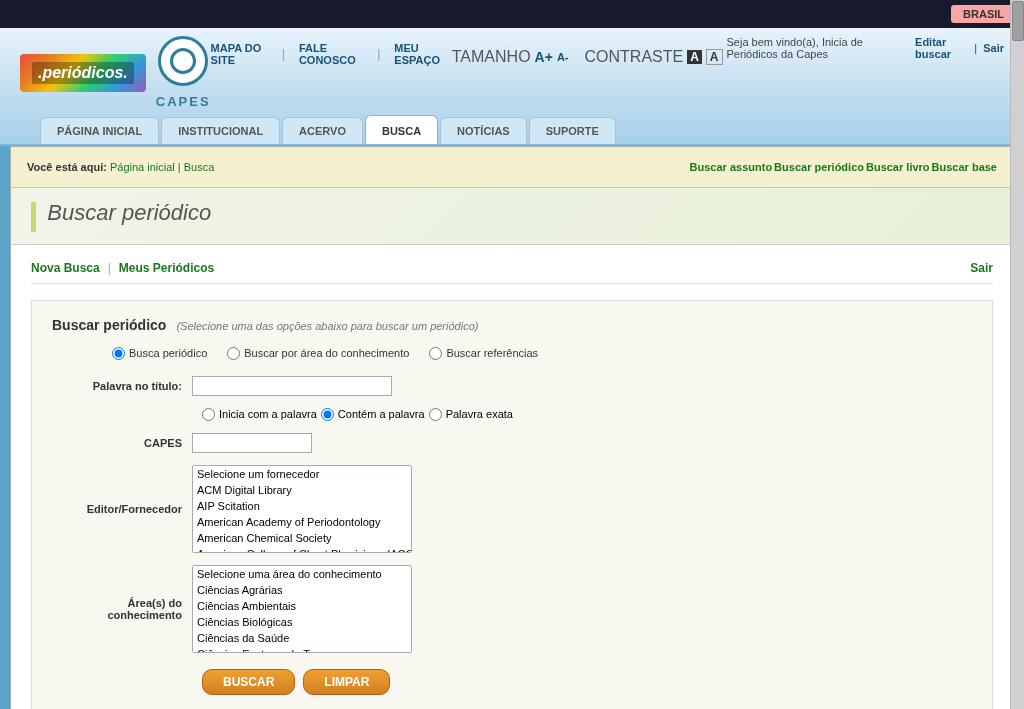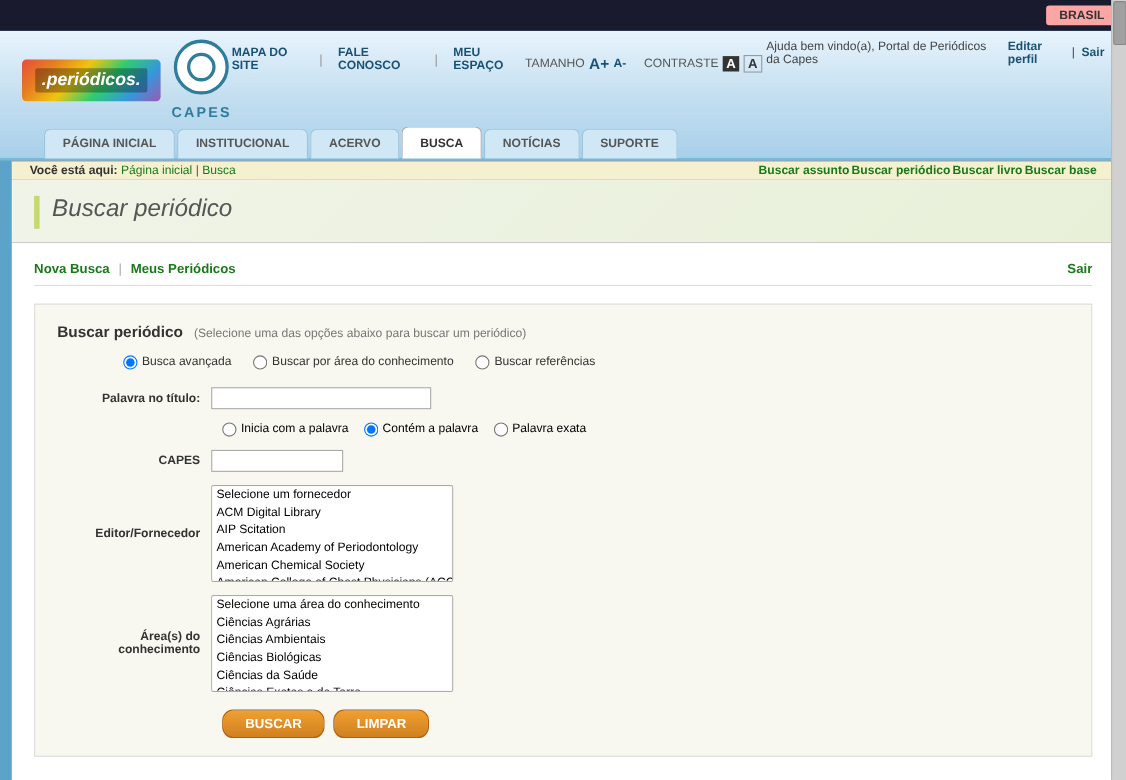--- a/index.html
+++ b/index.html
@@ -123,21 +123,21 @@
       align-items: center;
       font-size: 11px;
     }
     .tamanho-area, .contraste-area {
       display: flex;
       align-items: center;
       gap: 4px;
     }
     .tamanho-label, .contraste-label {
       color: #555;
-      font-size: 11px;
+      font-size: 16px;
       text-transform: uppercase;
     }
     .font-a-plus { font-size: 14px; color: #1a5276; cursor: pointer; font-weight: bold; }
     .font-a-minus { font-size: 11px; color: #1a5276; cursor: pointer; font-weight: bold; }
     .contrast-a-dark { font-size: 12px; color: #333; cursor: pointer; font-weight: bold; background: #333; color: white; padding: 0 3px; }
     .contrast-a-light { font-size: 12px; color: #333; cursor: pointer; font-weight: bold; border: 1px solid #999; padding: 0 3px; }
 
     .welcome-row {
       display: flex;
       justify-content: flex-end;
@@ -185,21 +185,21 @@
       margin: 0 10px 10px 10px;
       border-radius: 0 4px 4px 4px;
       border: 1px solid #aaa;
       min-height: 530px;
     }
 
     
     .breadcrumb-bar {
       background: #f5f0d0;
       border-bottom: 1px solid #d4c870;
-      padding: 2px 16px;
+      padding: 14px 16px;
       display: flex;
       justify-content: space-between;
       align-items: center;
       border-radius: 0 4px 0 0;
     }
     .breadcrumb-left {
       font-size: 11px;
       color: #555;
     }
     .breadcrumb-left strong { color: #333; }
@@ -282,20 +282,21 @@
       margin-bottom: 14px;
     }
     .search-title {
       font-size: 14px;
       font-weight: bold;
       color: #333;
     }
     .search-subtitle {
       font-size: 11px;
       color: #777;
+      font-style: italic;
     }
 
     
     .radio-group {
       display: flex;
       gap: 20px;
       margin-bottom: 16px;
       padding-left: 60px;
     }
     .radio-option {
@@ -329,21 +330,21 @@
       width: 200px;
       background: white;
     }
     .text-input-narrow {
       width: 120px;
     }
 
     
     .word-match-row {
       display: flex;
-      gap: 14px;
+      gap: 4px;
       padding-left: 150px;
       margin-bottom: 12px;
     }
     .word-match-option {
       display: flex;
       align-items: center;
       gap: 4px;
       font-size: 11px;
       cursor: pointer;
     }
@@ -442,22 +443,22 @@
           <span class="font-a-plus">A+</span>
           <span class="font-a-minus">A-</span>
         </div>
         <div class="contraste-area">
           <span class="tamanho-label">CONTRASTE</span>
           <span class="contrast-a-dark">A</span>
           <span class="contrast-a-light">A</span>
         </div>
       </div>
       <div class="welcome-row">
-        <span>Ajuda bem vindo(a), Portal de Periódicos da Capes</span>
-        <a href="#">Editar perfil</a>
+        <span>Seja bem vindo(a), Inicia de Periódicos da Capes</span>
+        <a href="#">Editar buscar</a>
         <span>|</span>
         <a href="#">Sair</a>
       </div>
     </div>
   </div>
 
   <div class="main-nav">
     <div class="nav-tab">PÁGINA INICIAL</div>
     <div class="nav-tab">INSTITUCIONAL</div>
     <div class="nav-tab">ACERVO</div>
@@ -500,21 +501,21 @@
 
     <div class="search-section">
       <div class="search-title-row">
         <span class="search-title">Buscar periódico</span>
         <span class="search-subtitle">(Selecione uma das opções abaixo para buscar um periódico)</span>
       </div>
 
       <div class="radio-group">
         <label class="radio-option">
           <input type="radio" name="search-type" checked="" style="">
-          <span>Busca avançada</span>
+          <span>Busca periódico</span>
         </label>
         <label class="radio-option">
           <input type="radio" name="search-type" style="">
           <span>Buscar por área do conhecimento</span>
         </label>
         <label class="radio-option">
           <input type="radio" name="search-type" style="">
           <span>Buscar referências</span>
         </label>
       </div>

